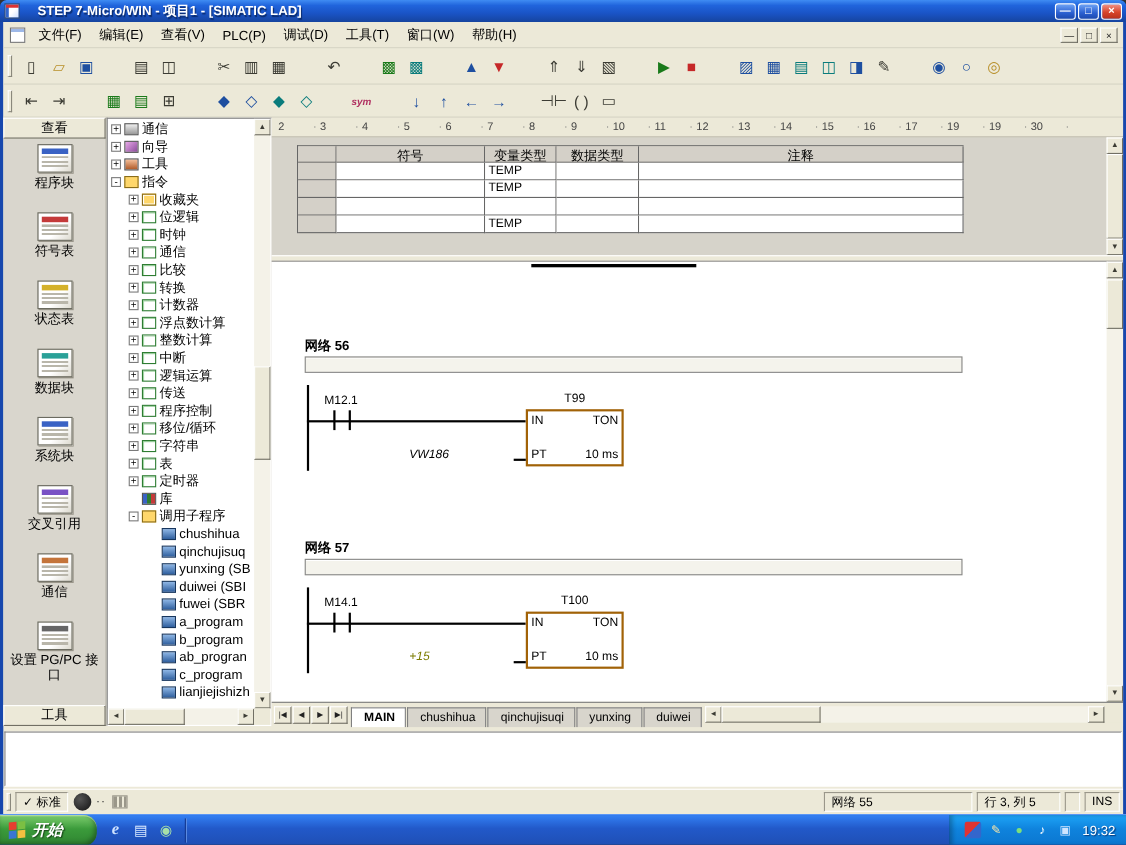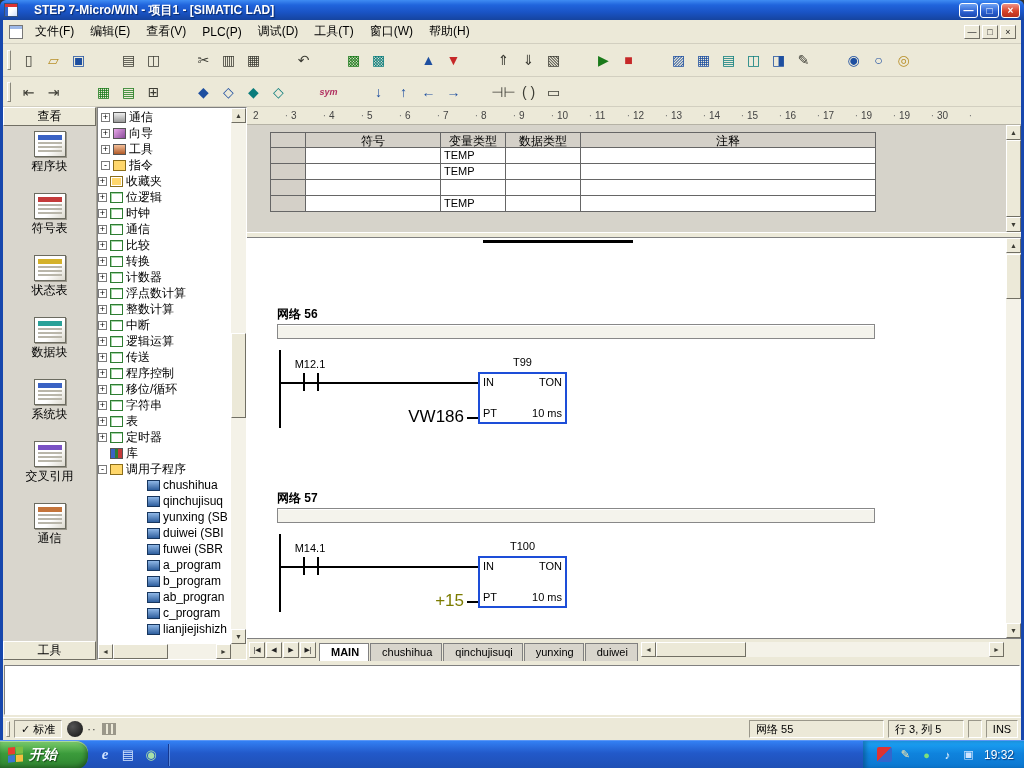--- a/index.html
+++ b/index.html
@@ -58,21 +58,21 @@
   .vb-item .prog::before{background:#3a62c4}.vb-item .symt::before{background:#c43a3a}
   .vb-item .stat::before{background:#d4b12a}.vb-item .datab::before{background:#2aa198}
   .vb-item .sysb::before{background:#3a62c4}.vb-item .xref::before{background:#7a52c4}
   .vb-item .comm::before{background:#c4743a}.vb-item .pgpc::before{background:#666}
   .vb-label{margin-top:3px;font-size:12px;text-align:center;line-height:13px;width:88px;}
   
   .treepanel{position:absolute;left:94px;top:87px;width:150px;height:553px;background:#fff;
     border:1px solid;border-color:#808080 #fff #fff #808080;overflow:hidden;}
   .tree-items{position:absolute;left:0;top:1px;right:15px;bottom:15px;overflow:hidden;}
   .tree-item{height:16px;display:flex;align-items:center;white-space:nowrap;font-size:12px;}
-  .lv1{padding-left:3px}.lv2{}.lv3{padding-left:37px}
+  .lv1{padding-left:3px}.lv2{padding-left:19px}.lv3{padding-left:37px}
   .expander{width:9px;height:9px;border:1px solid #7a7a7a;background:#fff;font-size:9px;line-height:7px;
     text-align:center;margin-right:2px;flex:none;color:#000;}
   .plus .expander::before{content:"+";}
   .minus .expander::before{content:"-";}
   .leaf .expander{visibility:hidden;}
   .t-ico{width:13px;height:11px;flex:none;margin:0 3px 0 1px;border:1px solid #555;}
   .ico-comm .t-ico{background:linear-gradient(#eee,#999);}
   .ico-wiz .t-ico{background:linear-gradient(135deg,#e9a9e9,#8a4a9a);}
   .ico-tool .t-ico{background:linear-gradient(#f5c09a,#b05a28);}
   .ico-folder-open .t-ico{background:#ffd76b;border-color:#8a6d1a;}
@@ -123,27 +123,27 @@
   .net-title{position:absolute;left:0;top:2px;font-weight:bold;font-size:12px;}
   .net-comment{position:absolute;left:0;top:20px;width:598px;height:15px;border:1px solid #888;
     background:#f4f3ec;box-shadow:inset 0 1px 0 #fff;}
   .rung{position:absolute;left:0;top:40px;right:0;height:140px;}
   .rail{position:absolute;left:2px;top:6px;width:2px;height:78px;background:#000;}
   .wire-main{position:absolute;left:2px;top:38px;width:199px;height:2px;background:#000;}
   .contact-label{position:absolute;left:4px;top:14px;width:58px;text-align:center;font-size:11px;}
   .cbar{position:absolute;top:29px;width:2px;height:18px;background:#000;}
   .b1{left:26px;} .b2{left:40px;}
   .timer-label{position:absolute;left:201px;top:12px;width:89px;text-align:center;font-size:11px;}
-  .tbox{position:absolute;left:201px;top:28px;width:89px;height:52px;border:2px solid #1d4ed8;background:#fff;}
+  .tbox{position:absolute;left:201px;top:28px;width:89px;height:52px;border:2px solid #a16207;background:#fff;}
   .t-in{position:absolute;left:3px;top:2px;font-size:11px;}
   .t-type{position:absolute;right:3px;top:2px;font-size:11px;}
   .t-pt{position:absolute;left:3px;bottom:3px;font-size:11px;}
   .t-ms{position:absolute;right:3px;bottom:3px;font-size:11px;}
   .pt-wire{position:absolute;left:190px;top:73px;width:11px;height:2px;background:#000;}
-  .pt-input{position:absolute;left:95px;top:63px;width:92px;text-align:right;font-size:17px;}
+  .pt-input{position:absolute;left:95px;top:63px;width:92px;text-align:left;font-size:11px;font-style:italic;}
   .pt-input.olive{color:#7c7c00;}
   .pt-input.dark{color:#000;}
   .lad-sb{position:absolute;right:0;top:0;width:15px;height:400px;background:#f4f2e8;}
   .lad-sb .up{top:0;right:0;} .lad-sb .down{bottom:0;right:0;}
   .lad-sb .sb-thumb{left:0;width:15px;top:16px;height:45px;}
   
   .tabbar{position:absolute;left:0;bottom:0;width:100%;height:22px;background:#ece9d8;
     border-top:1px solid #808080;display:flex;align-items:center;padding-left:2px;}
   .tab-nav{display:flex;gap:1px;margin-right:3px;}
   .tnav-btn{width:16px;height:16px;background:#ece9d8;border:1px solid;border-color:#fff #716f64 #716f64 #fff;
@@ -351,20 +351,24 @@
           <div class="vb-item">
             <div class="vbi xref"></div>
             <div class="vb-label">交叉引用</div>
           </div>
 
           <div class="vb-item">
             <div class="vbi comm"></div>
             <div class="vb-label">通信</div>
           </div>
 
+          <div class="vb-item">
+            <div class="vbi pgpc"></div>
+            <div class="vb-label">设置 PG/PC 接口</div>
+          </div>
         </div>
       <div class="vb-footer">工具</div>
     </div>
 
     <div class="treepanel">
       <div class="tree-items">
 
           <div class="tree-item lv1 plus ico-comm">
             <span class="expander"></span>
             <span class="t-ico"></span>

